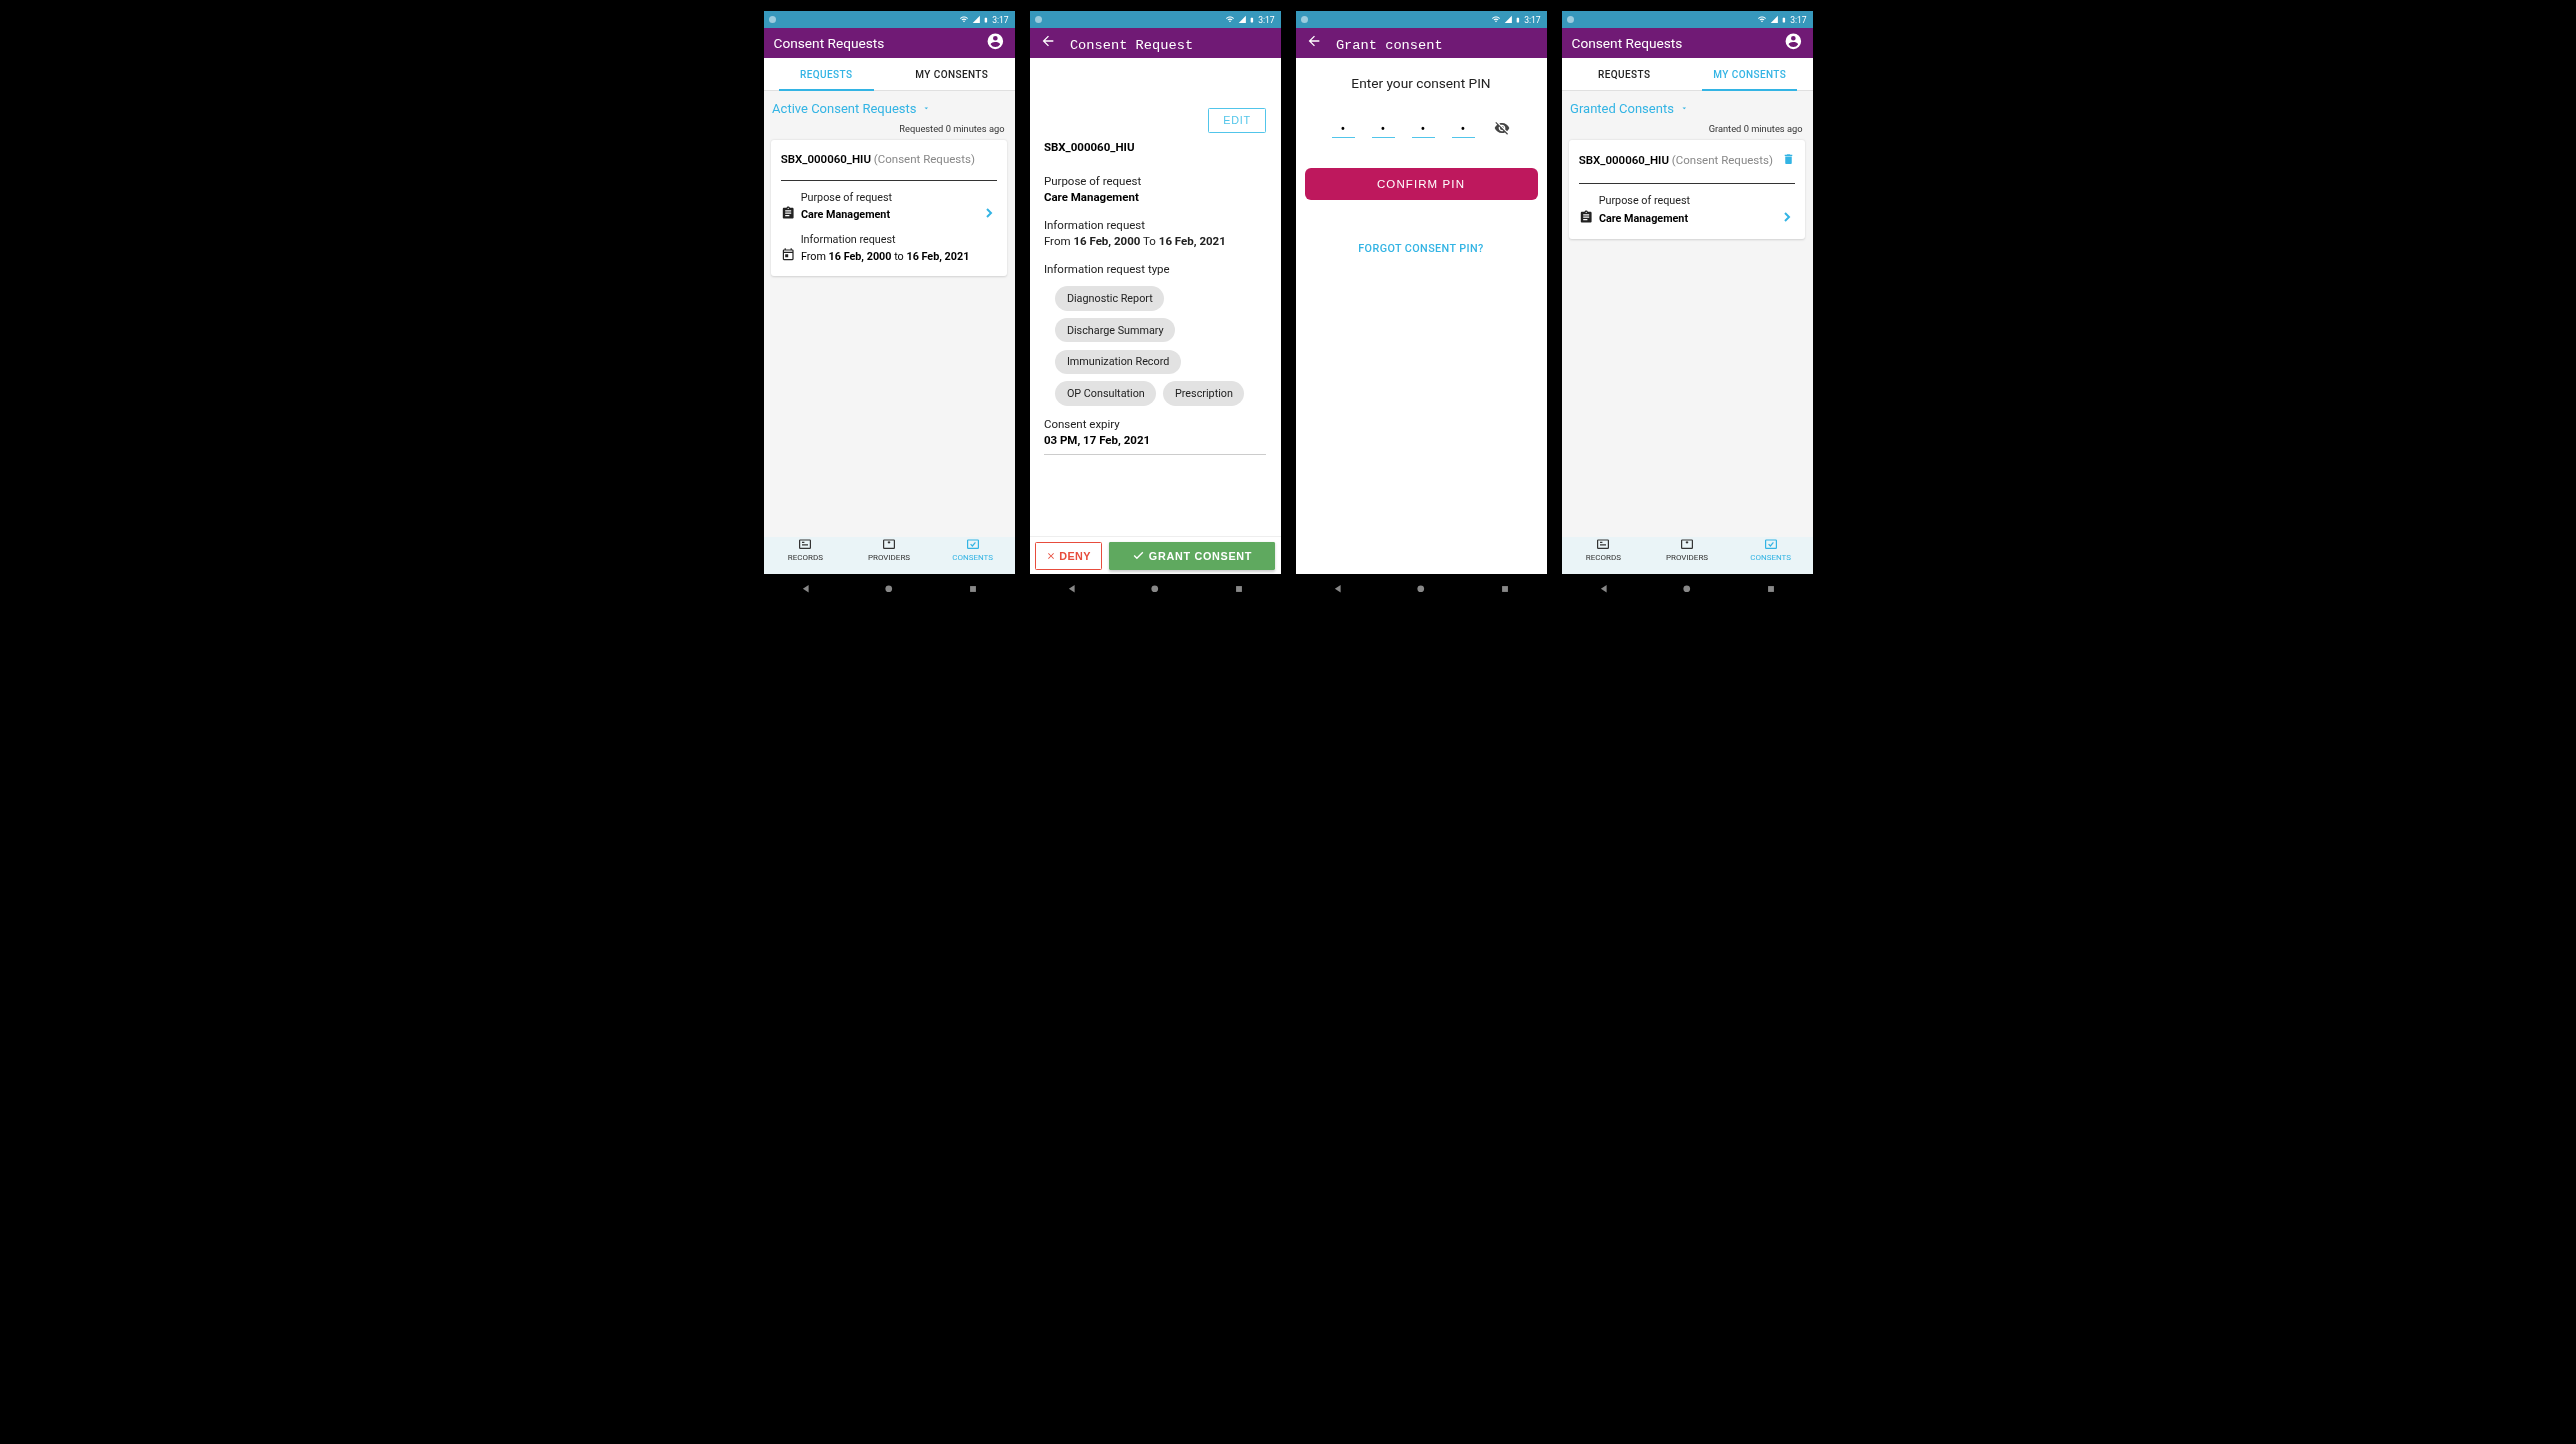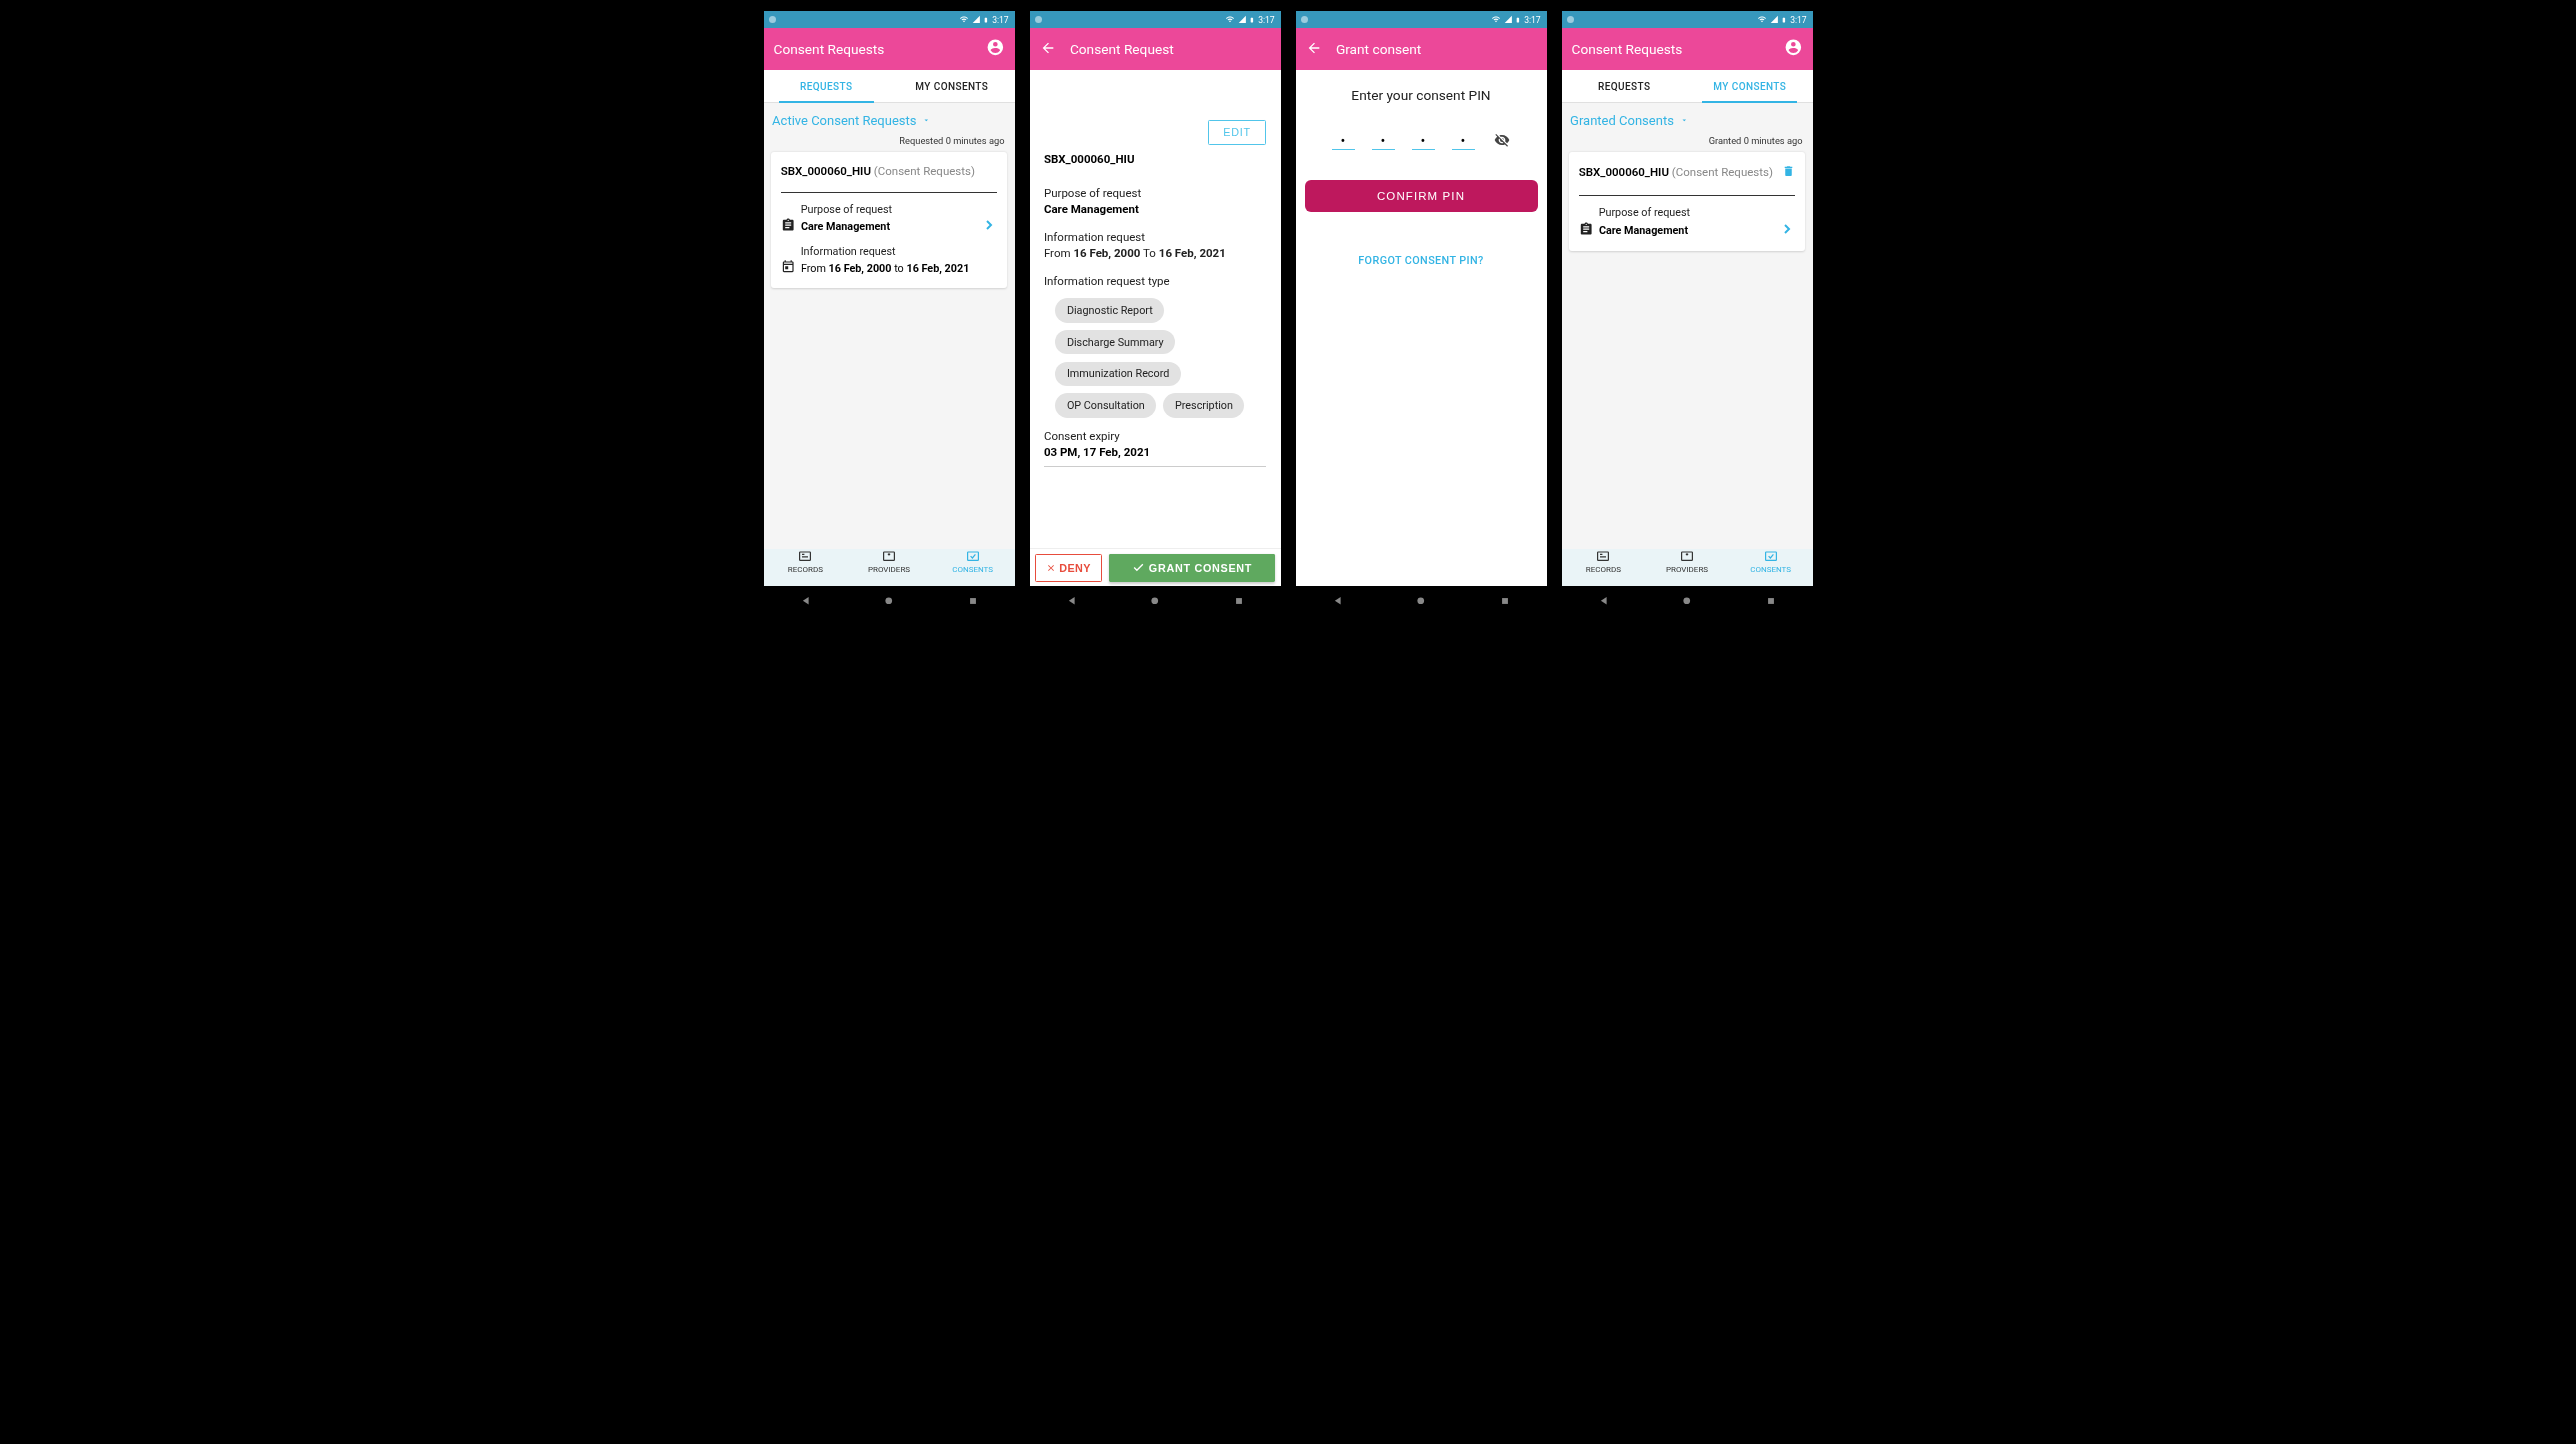--- a/index.html
+++ b/index.html
@@ -3,23 +3,23 @@
 <meta charset="utf-8">
 <style>
   * { box-sizing: border-box; margin: 0; padding: 0; }
   body { background: #000; font-family: -apple-system, BlinkMacSystemFont, 'Segoe UI', Roboto, sans-serif; display: flex; justify-content: center; align-items: flex-start; padding: 7.2px; }
   .wrap { display: flex; gap: 7px; }
   .phone { width: 259px; background: #000; border: 4.3px solid #000; border-radius: 2.9px; display: flex; flex-direction: column; }
   .statusbar { background: #3798bc; height: 17px; display: flex; align-items: center; justify-content: space-between; padding: 0 5.8px; color: #fff; font-size: 8.6px; }
   .statusbar .left { width: 7.2px; height: 7.2px; background: rgba(255,255,255,0.5); border-radius: 50%; }
   .statusbar .right { display: flex; align-items: center; gap: 2.9px; }
   .statusbar svg { fill: #fff; }
-  .appbar { background: #ec4899; height: 42px; display: flex; align-items: center; padding: 0 10px; color: #fff; font-size: 13.7px; font-weight: 400; justify-content: space-between; }
+  .appbar { background: #701a75; height: 30px; display: flex; align-items: center; padding: 0 10px; color: #fff; font-size: 13.7px; font-weight: 400; justify-content: space-between; }
   .appbar .title { flex: 1; }
-  .appbar .backrow { display: flex; align-items: center; gap: 14.4px; }
+  .appbar .backrow { display: flex; align-items: flex-end; gap: 14.4px; font-family: Liberation Mono, monospace; }
   .tabs { display: flex; background: #fff; height: 33px; border-bottom: 0.7px solid #e0e0e0; }
   .tab { flex: 1; display: flex; align-items: center; justify-content: center; font-size: 10px; font-weight: 500; letter-spacing: 0.4px; color: #222; cursor: pointer; position: relative; }
   .tab.active { color: #33b4e4; }
   .tab.active::after { content: ''; position: absolute; bottom: -0.7px; left: 12%; right: 12%; height: 2.2px; background: #33b4e4; }
   .content { flex: 1; background: #f5f5f5; overflow: hidden; position: relative; min-height: 446px; }
   .content.white { background: #fff; }
   .dropdown-row { display: flex; align-items: center; gap: 5.8px; padding: 10px 8.6px 7.2px; color: #33b4e4; font-size: 13px; }
   .dropdown-row svg { fill: #33b4e4; }
   .timestamp { text-align: right; padding: 0 10px 5.8px; font-size: 9.3px; color: #333; }
   .card { background: #fff; margin: 0 7.2px; border-radius: 2.9px; box-shadow: 0 0.7px 2.2px rgba(0,0,0,0.15); padding: 11.5px 10px; }

